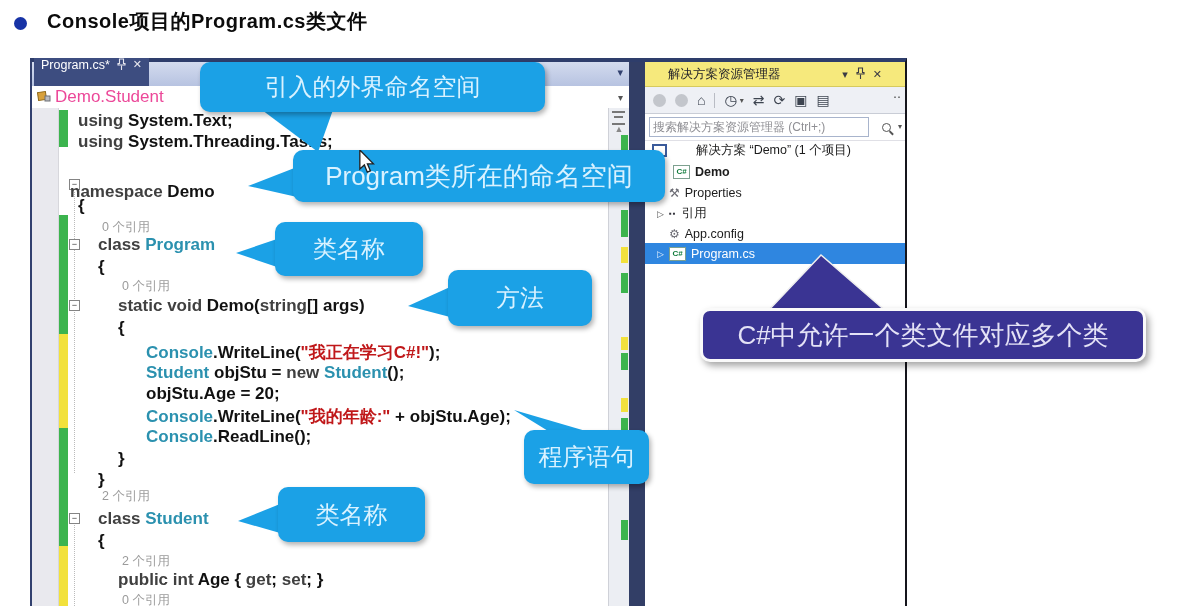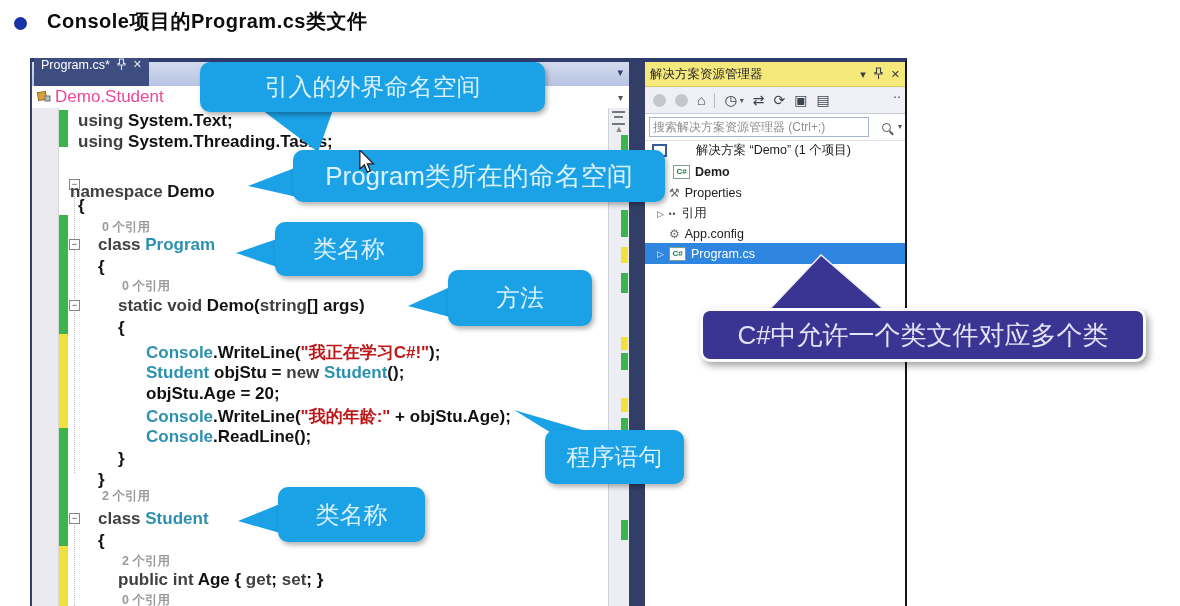--- a/index.html
+++ b/index.html
@@ -29,33 +29,33 @@
   .bc-caret{position:absolute;right:6px;font-size:10px;color:#555;}
 
   
   .editor-body{position:absolute;left:0;top:46px;right:0;bottom:0;background:#fff;overflow:hidden;}
   .gutter{position:absolute;left:0;top:0;bottom:0;width:26px;background:#e9e9ee;border-right:1px solid #d7d7dc;}
   .chseg{position:absolute;left:27px;width:9px;}
   .fold-box{position:absolute;width:11px;height:11px;box-sizing:border-box;border:1px solid #848484;
     background:#fff;color:#333;font-size:9px;line-height:9px;text-align:center;}
   .fold-line{position:absolute;left:42px;width:0;border-left:1px dotted #bbb;}
   .code-line{position:absolute;white-space:pre;font-size:17px;font-weight:700;color:#111;}
-  .ref-line{font-size:12.5px;font-weight:700;color:#9b9b9b;}
+  .ref-line{font-size:12.5px;font-weight:400;color:#9b9b9b;}
   .tk-k{color:#404040;} .tk-t{color:#2b91af;} .tk-s{color:#c0181a;} .tk-p{color:#111;text-align:center;}
 
   
   .scrollbar{position:absolute;right:0;top:0;bottom:0;width:20px;background:#eceef3;border-left:1px solid #cfd1d8;}
   .sb-splitter{position:absolute;left:3px;top:3px;width:13px;height:10px;
     border-top:2px solid #777;border-bottom:2px solid #777;}
   .sb-splitter::after{content:"";position:absolute;left:2px;top:3px;width:9px;height:2px;background:#777;}
   .sb-arrow{position:absolute;left:0;top:16px;width:20px;text-align:center;font-size:9px;color:#888;}
   .sbmark{position:absolute;right:1px;width:7px;}
 
   
-  .panel-title{height:24px;background:#f6e97c;display:flex;align-items:center;padding:0 5px;
+  .panel-title{height:24px;background:#f6e97c;display:flex;align-items:center;padding:0 23px;
     font-size:12.5px;color:#23232a;border-bottom:1px solid #d6ca5e;}
   .pt-icons{margin-left:auto;display:flex;align-items:center;gap:8px;color:#3a3a44;font-size:11px;}
   .panel-toolbar{position:relative;height:26px;background:#eef0f5;border-bottom:1px solid #c9cdd6;
     display:flex;align-items:center;gap:9px;padding-left:8px;}
   .tb-ic{font-size:14px;color:#3d4450;line-height:1;}
   .tb-circle{width:13px;height:13px;border-radius:50%;background:#c3c6cc;}
   .tb-sep{width:1px;height:15px;background:#b9bcc4;}
   .tb-caret{font-size:8px;color:#555;margin-left:-6px;}
   .tb-overflow{position:absolute;right:4px;top:0px;font-size:12px;color:#444;}
   .panel-search{position:relative;height:26px;border-bottom:1px solid #e0e0e6;}
@@ -249,21 +249,21 @@
     <polygon points="450,287 450,317 408,306" fill="#1ba1e6"></polygon>
     <polygon points="553,434 596,434 514,410" fill="#1ba1e6"></polygon>
     <polygon points="280,504 280,533 238,521" fill="#1ba1e6"></polygon>
     <polygon points="766,313 888,313 821,255" fill="#3a3493" stroke="#eee" stroke-width="1.5"></polygon>
   </svg>
 <div id="callout-layer">
     <div class="callout light" style="left: 200px; top: 62px; width: 345px; height: 50px; font-size: 24px; background: rgb(27, 161, 230);">引入的外界命名空间</div>
     <div class="callout light" style="left: 293px; top: 150px; width: 372px; height: 52px; font-size: 26px; background: rgb(27, 161, 230);">Program类所在的命名空间</div>
     <div class="callout light" style="left: 275px; top: 222px; width: 148px; height: 54px; font-size: 24px; background: rgb(27, 161, 230);">类名称</div>
     <div class="callout light" style="left: 448px; top: 270px; width: 144px; height: 56px; font-size: 24px; background: rgb(27, 161, 230);">方法</div>
-    <div class="callout light" style="left: 545px; top: 430px; width: 139px; height: 54px; font-size: 24px; background: rgb(27, 161, 230);">程序语句</div>
+    <div class="callout light" style="left: 524px; top: 430px; width: 125px; height: 54px; font-size: 24px; background: rgb(27, 161, 230);">程序语句</div>
     <div class="callout light" style="left: 278px; top: 487px; width: 147px; height: 55px; font-size: 24px; background: rgb(27, 161, 230);">类名称</div>
     <div class="callout dark" style="left: 700px; top: 308px; width: 440px; height: 48px; font-size: 26px; background: rgb(58, 52, 147);">C#中允许一个类文件对应多个类</div>
   </div>
 
 <div id="cursor" style="left:358px;top:150px;">
   <svg width="17" height="24" viewBox="0 0 12 18">
       <path d="M1,0 L1,14.2 L4.4,11.2 L6.6,16.6 L8.9,15.6 L6.7,10.4 L11.2,10.4 Z" fill="#fff" stroke="#222" stroke-width="1"></path>
     </svg>
 </div>
 

